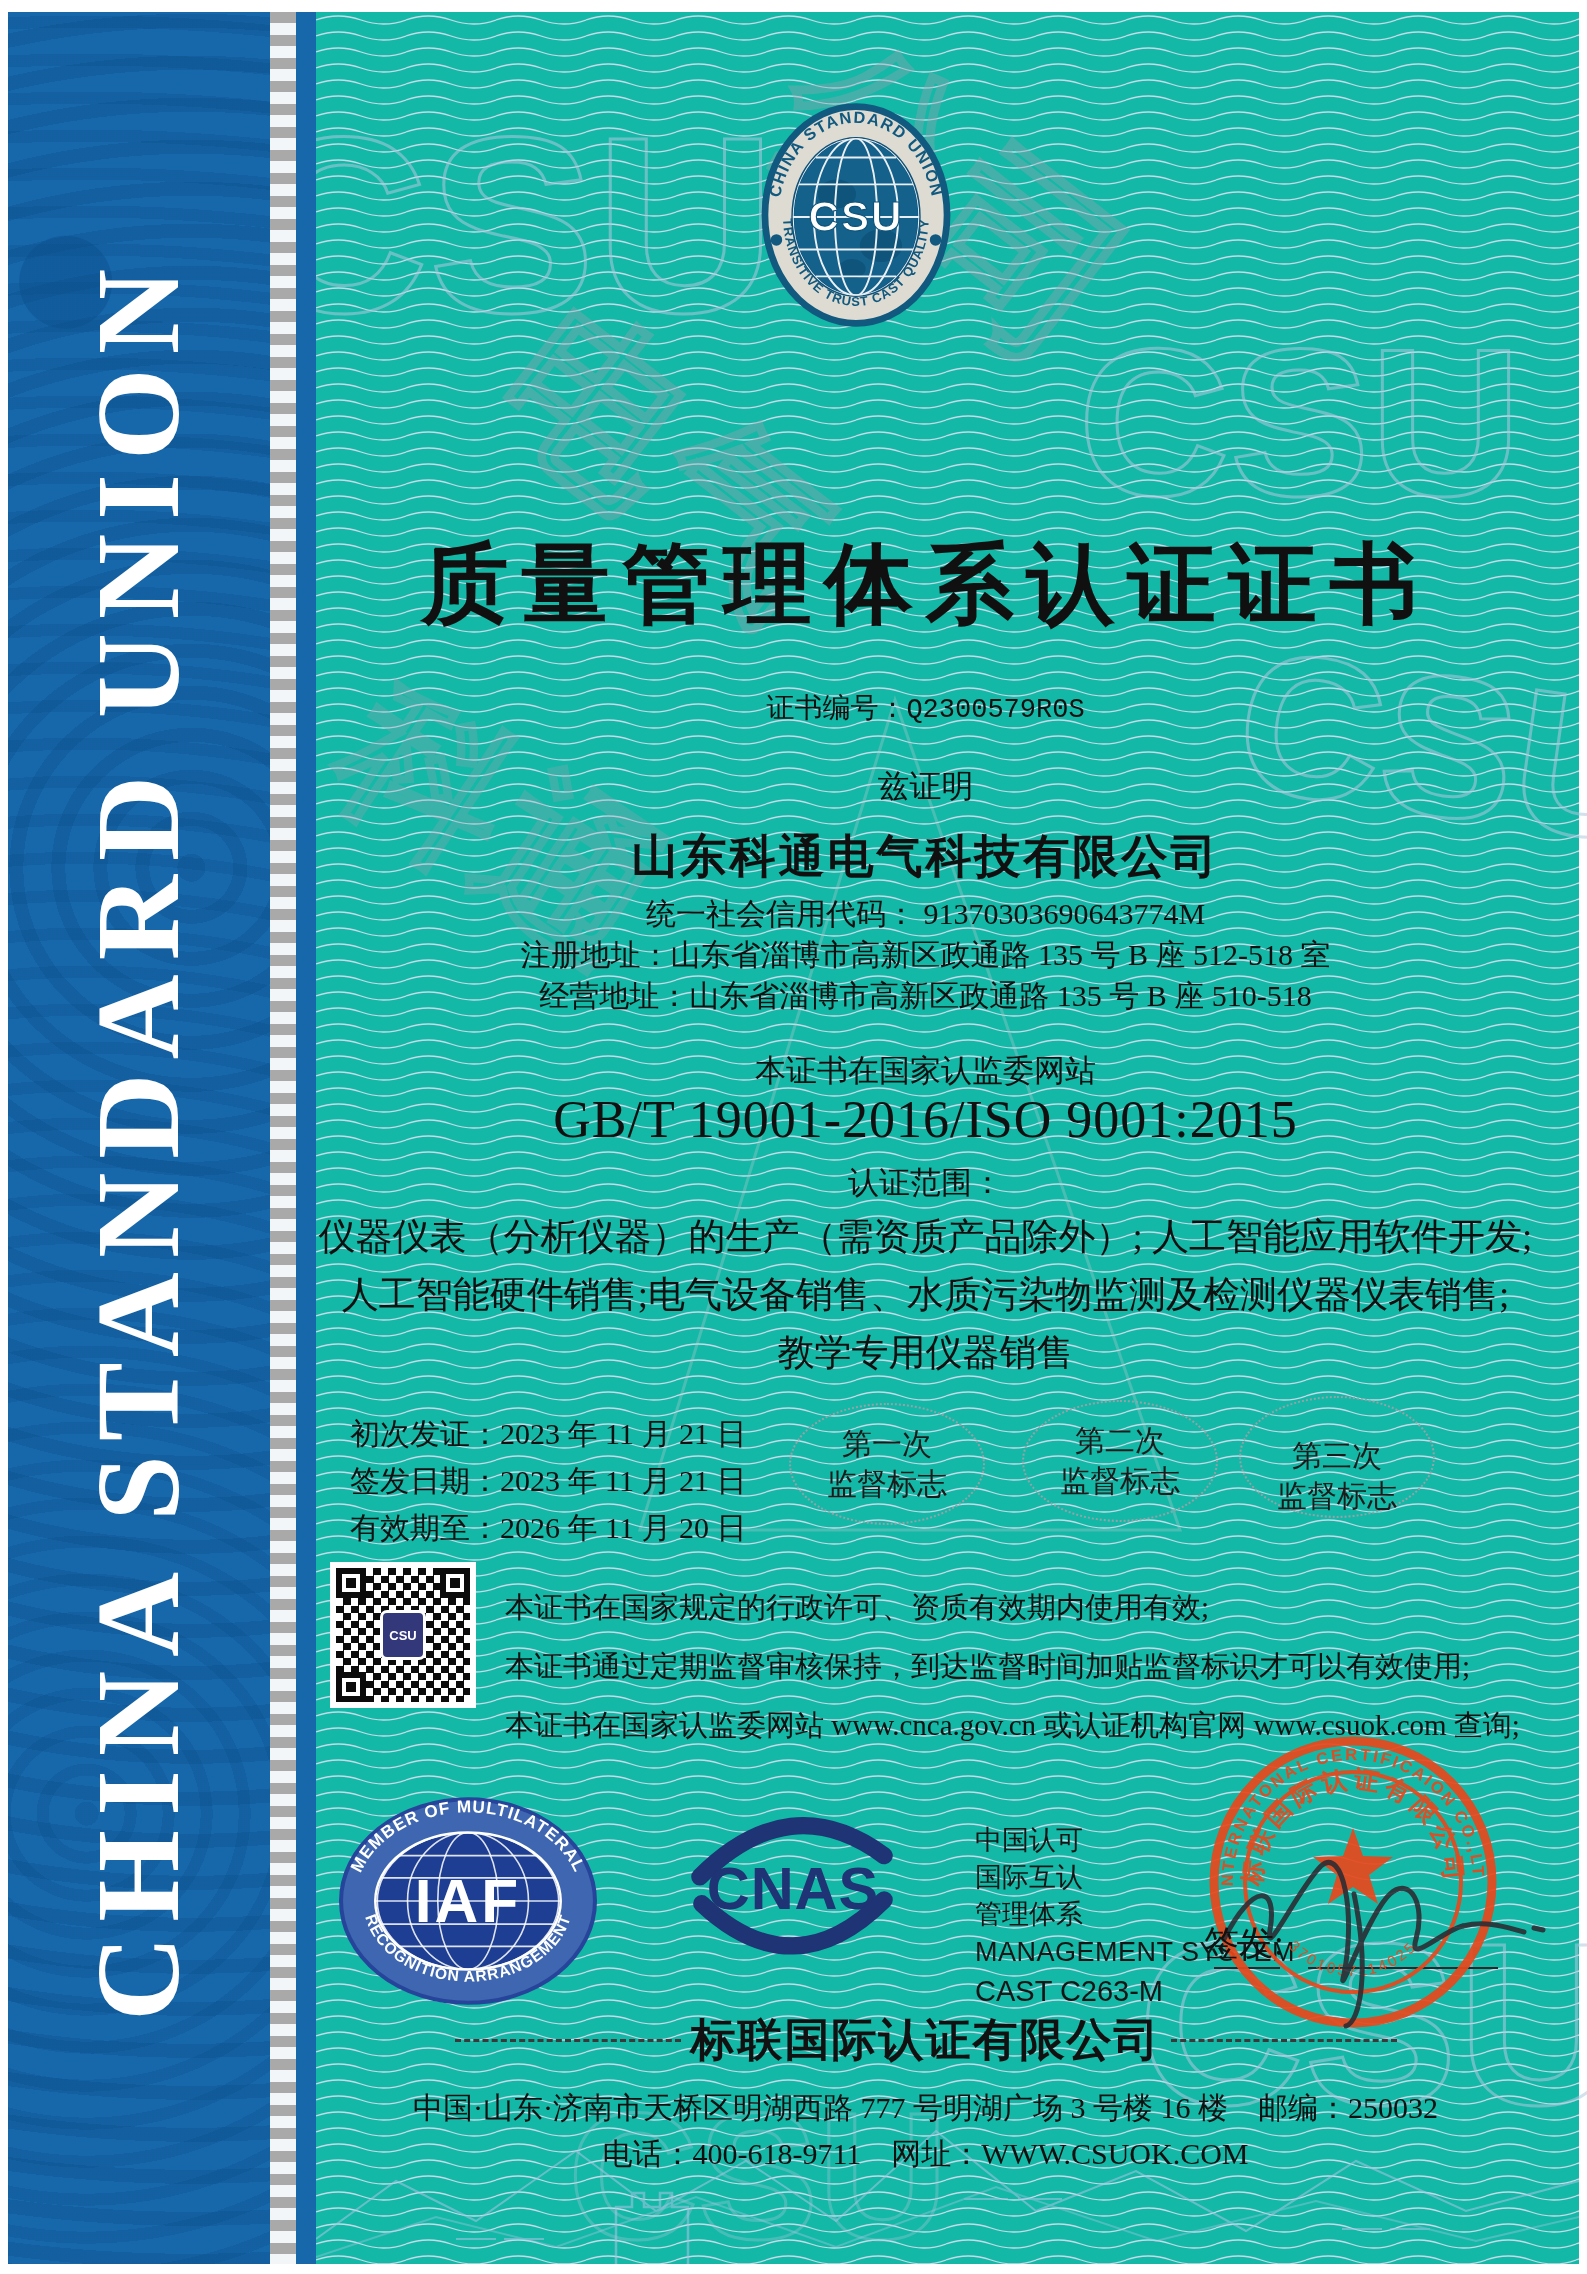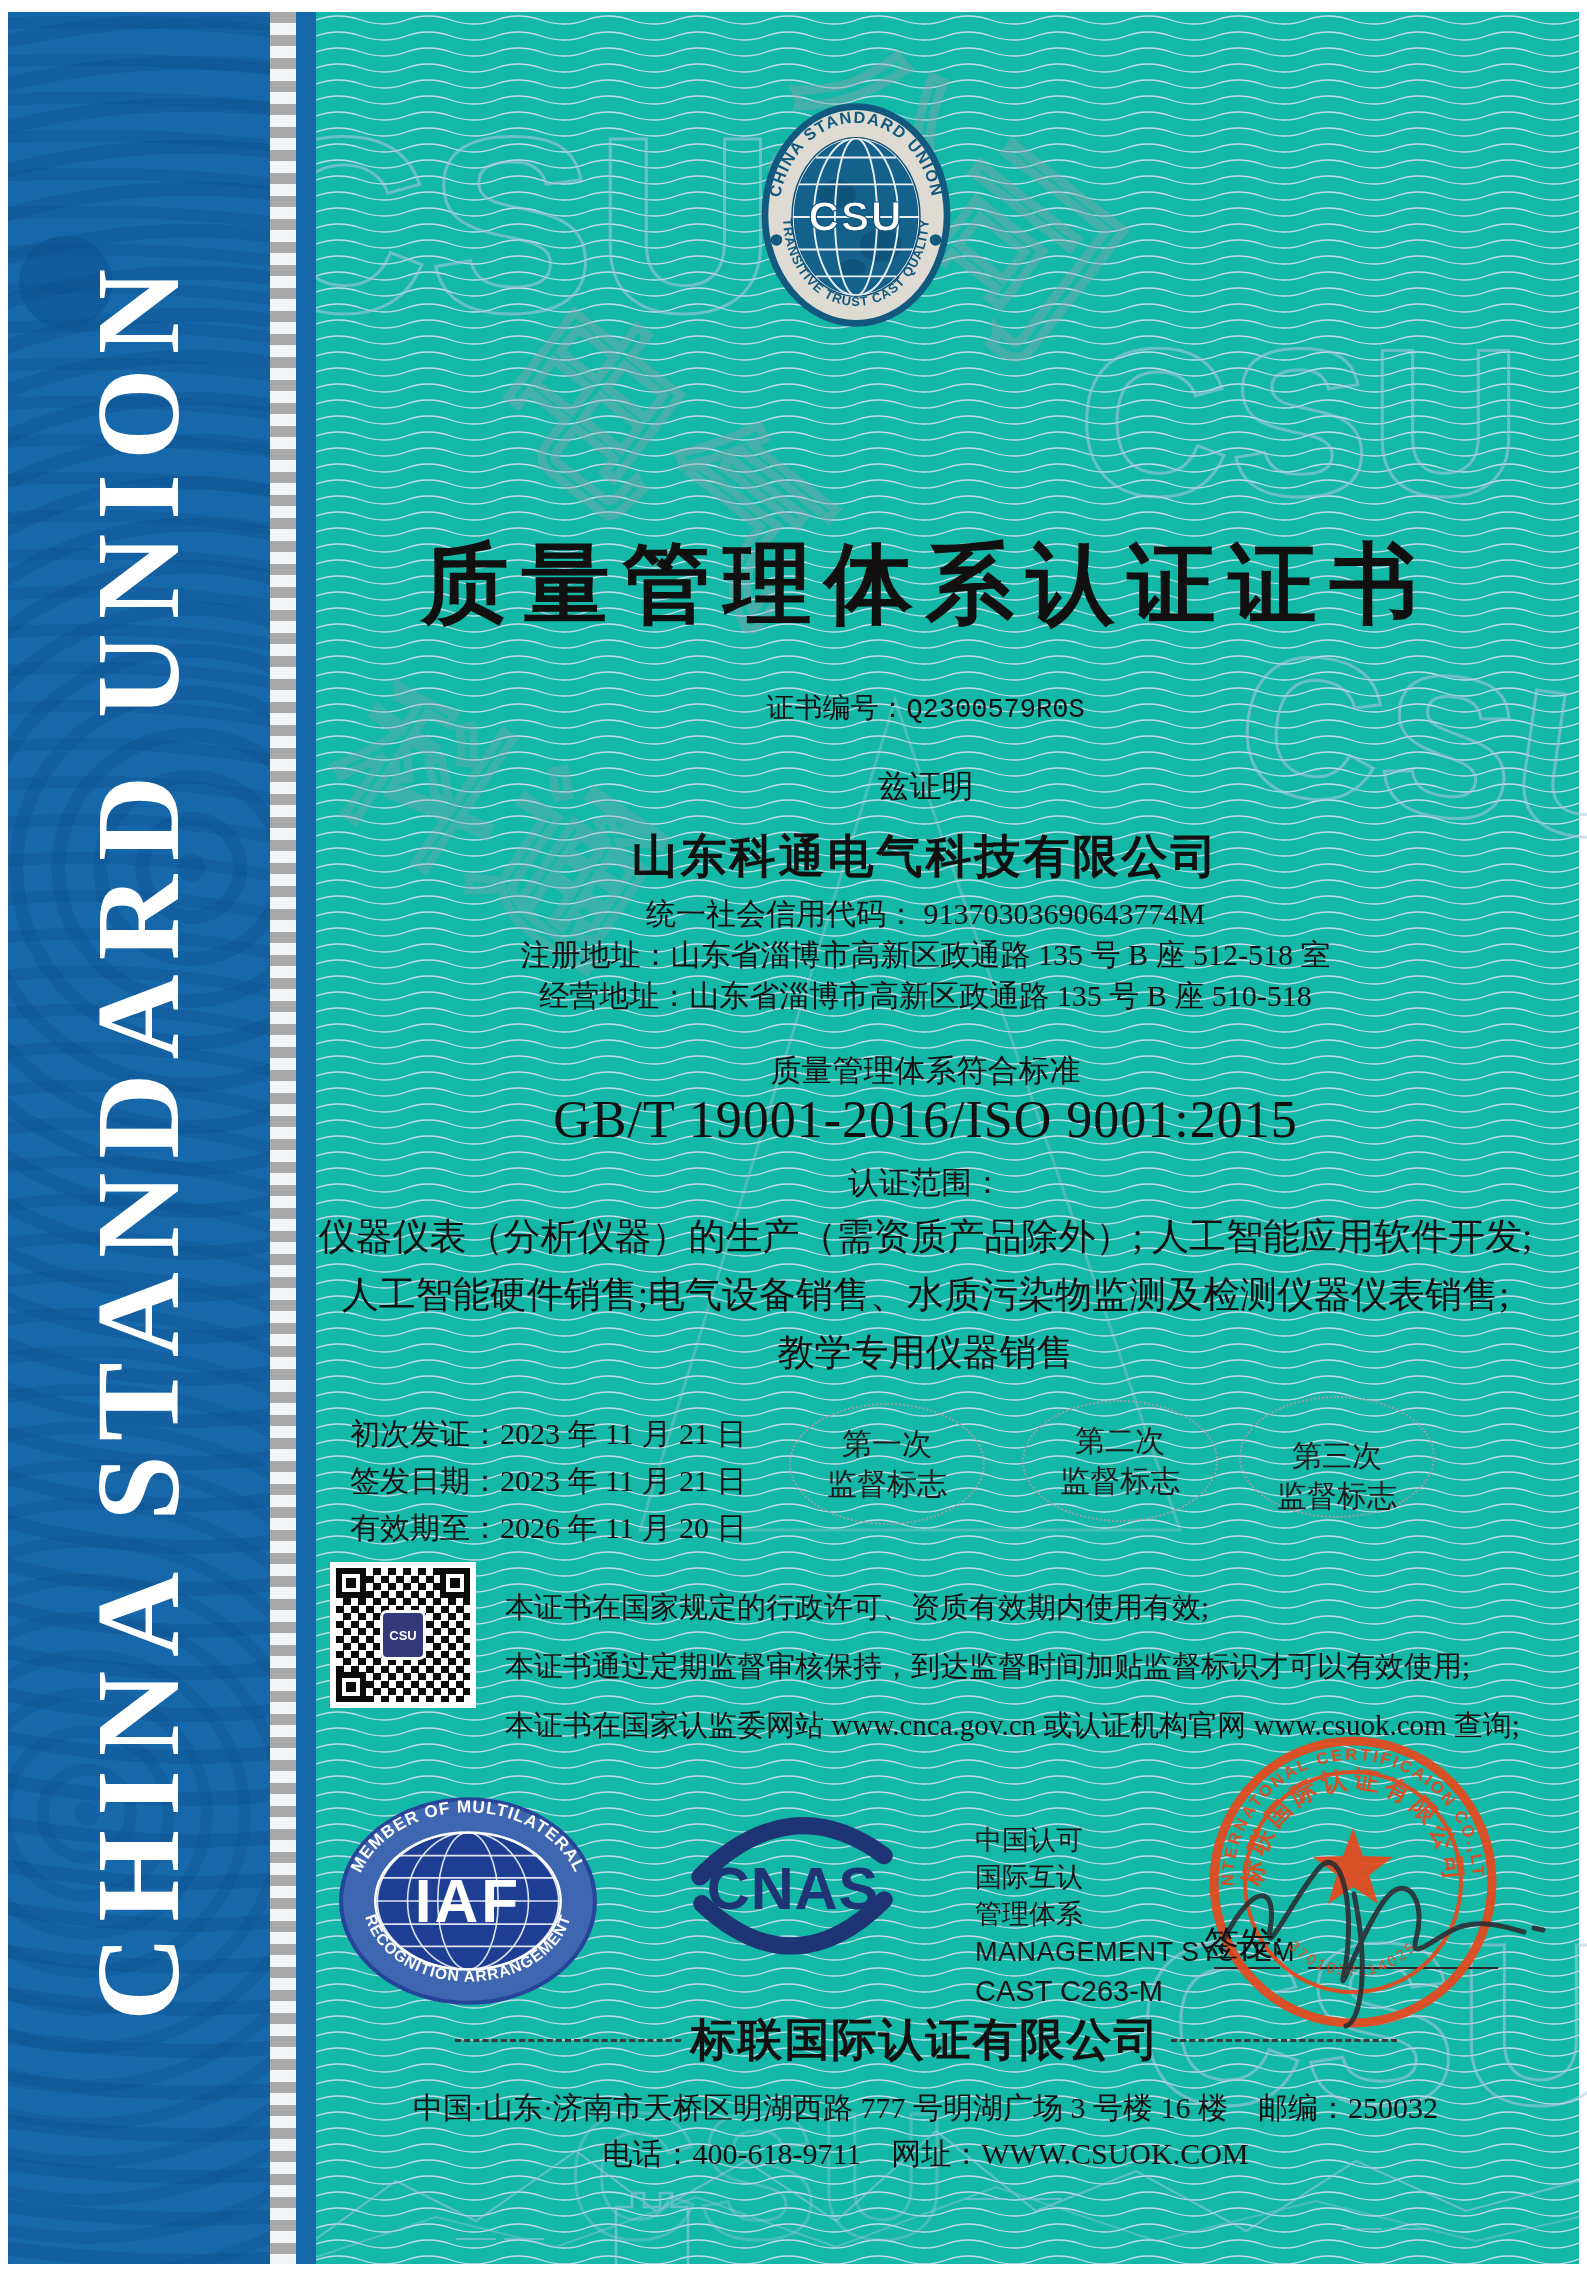--- a/index.html
+++ b/index.html
@@ -121,21 +121,21 @@
   <div class="cline" style="top:640px;font-size:28px;margin-top:37px;">
     <span>证书编号：</span><span style="font-family:'Liberation Mono','DejaVu Sans Mono',monospace;font-size:27px;">Q2300579R0S</span>
   </div>
 
   <div class="cline" style="top:753px;font-size:32px;">兹证明</div>
   <div class="cline" style="top:814px;font-size:46px;font-weight:bold;letter-spacing:3px;">山东科通电气科技有限公司</div>
   <div class="cline" style="top:882px;font-size:30px;">统一社会信用代码： 91370303690643774M</div>
   <div class="cline" style="top:923px;font-size:30px;">注册地址：山东省淄博市高新区政通路 135 号 B 座 512-518 室</div>
   <div class="cline" style="top:964px;font-size:30px;">经营地址：山东省淄博市高新区政通路 135 号 B 座 510-518</div>
 
-  <div class="cline" style="top:1038px;font-size:31px;">质量管理体系符合标准</div>
+  <div class="cline" style="top:1038px;font-size:31px;">本证书在国家认监委网站</div>
   <div class="cline" style="top:1078px;font-size:52px;font-weight:normal;letter-spacing:1px;">GB/T 19001-2016/ISO 9001:2015</div>
   <div class="cline" style="top:1150px;font-size:31px;">认证范围：</div>
 
   <div class="cline" style="top:1200px;font-size:37px;">仪器仪表（分析仪器）的生产（需资质产品除外）; 人工智能应用软件开发;</div>
   <div class="cline" style="top:1258px;font-size:37px;">人工智能硬件销售;电气设备销售、水质污染物监测及检测仪器仪表销售;</div>
   <div class="cline" style="top:1316px;font-size:37px;">教学专用仪器销售</div>
 
   <div class="abs" style="left:342px;top:1398px;font-size:30px;line-height:47px;color:#111;">
     <div>初次发证：2023 年 11 月 21 日</div>
     <div>签发日期：2023 年 11 月 21 日</div>

